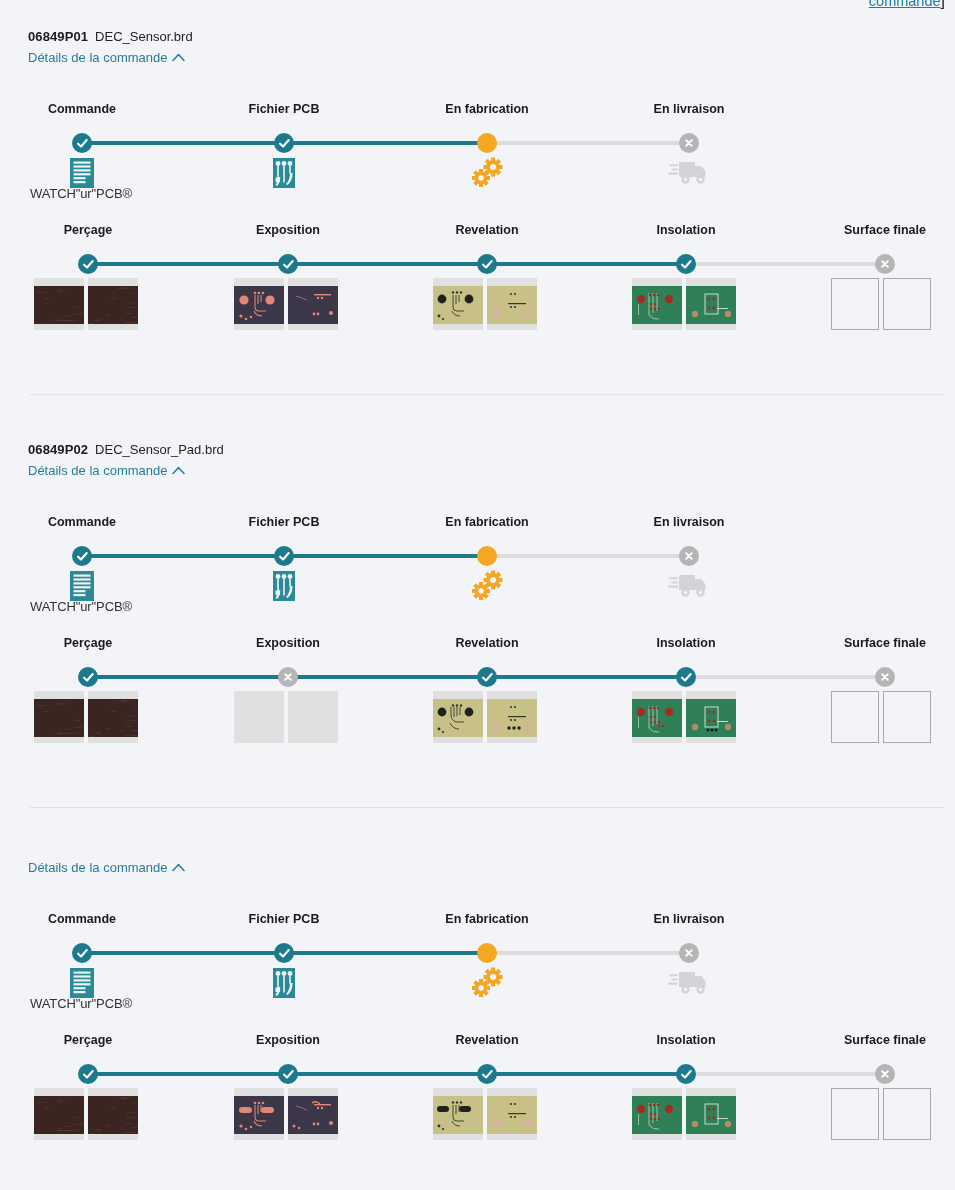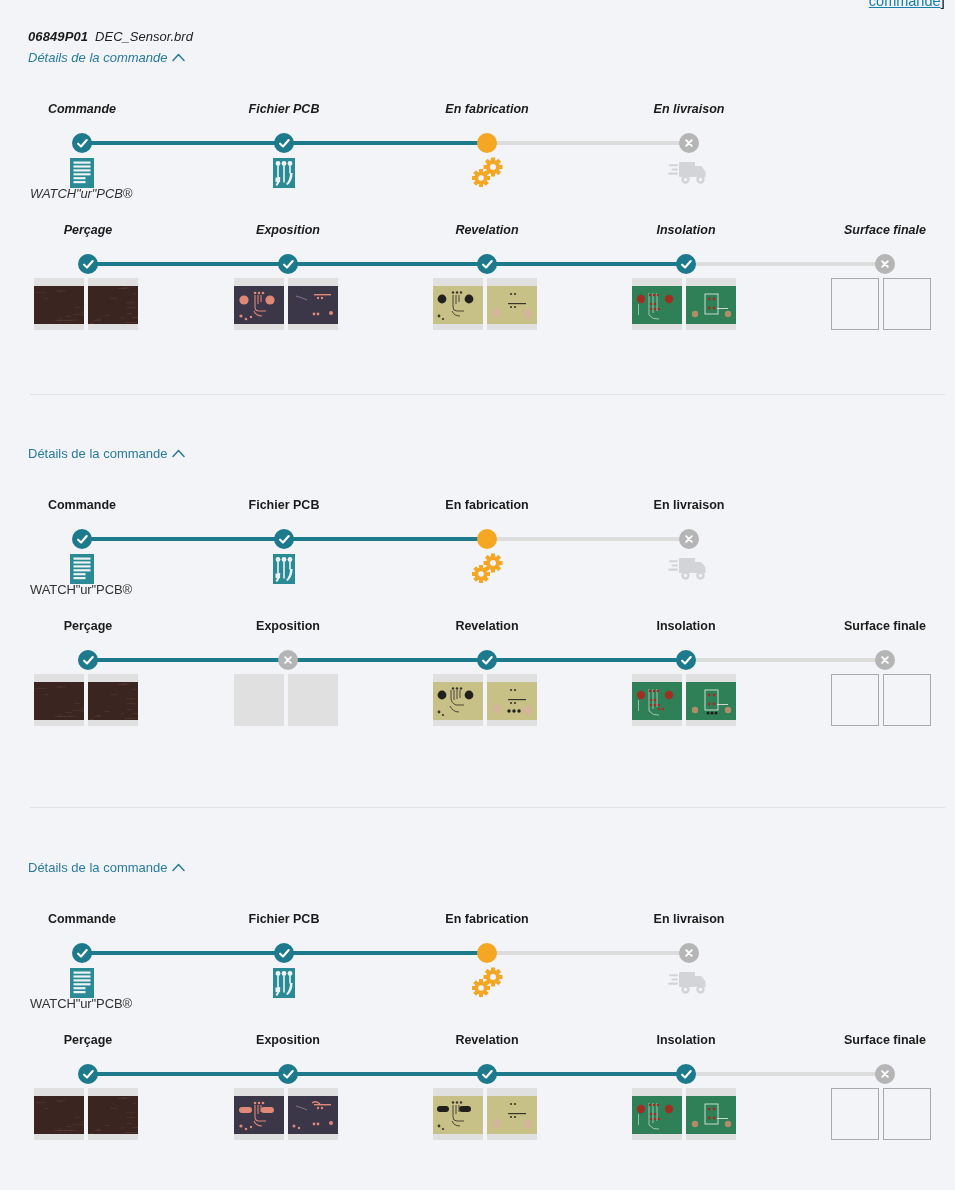--- a/index.html
+++ b/index.html
@@ -90,21 +90,21 @@
 </head>
 <body>
 
 <div class="page">
 
   <div class="top-link-row">
     <span class="top-link">commande</span><span class="bracket">]</span>
   </div>
 
   <div id="blocks">
-      <div class="order-block" style="position: absolute; left: 0px; top: 28px; width: 862px; font-style: italic;">
+      <div class="order-block" style="position: absolute; left: 0px; top: 28px; width: 862px;">
         <div class="order-head"><div class="order-title"><span class="order-id">06849P01</span><span class="order-file">DEC_Sensor.brd</span></div><div class="details-link">
             <span>Détails de la commande</span>
             <span class="chev">
               <svg width="13" height="9" viewBox="0 0 13 9">
                 <path d="M1 7.5 L6.5 1.6 L12 7.5" stroke="#2a7b9b" stroke-width="1.5" fill="none" stroke-linecap="round" stroke-linejoin="round"></path>
               </svg>
             </span>
           </div></div>
         <div class="stepper" style="position: relative; height: 110px; margin-top: 6px;">
           <div class="step-label" style="position: absolute; top: 30px; left: -8px; width: 180px; text-align: center;">Commande</div>
@@ -412,21 +412,21 @@
             </svg>
           </div>
           <div class="thumbpair" style="left: 831px; top: 69px;">
             <div class="thumb placeholder"></div>
             <div class="thumb placeholder"></div>
           </div>
         </div>
       </div>
       <div class="divider" style="top: 394px;"></div>
       <div class="order-block" style="position: absolute; left: 0px; top: 441px; width: 955px;">
-        <div class="order-head"><div class="details-link">
+        <div class="order-head"><div class="order-title"><span class="order-id">06849P02</span><span class="order-file">DEC_Sensor_Pad.brd</span></div><div class="details-link">
             <span>Détails de la commande</span>
             <span class="chev">
               <svg width="13" height="9" viewBox="0 0 13 9">
                 <path d="M1 7.5 L6.5 1.6 L12 7.5" stroke="#2a7b9b" stroke-width="1.5" fill="none" stroke-linecap="round" stroke-linejoin="round"></path>
               </svg>
             </span>
           </div></div>
         <div class="stepper" style="position: relative; height: 110px; margin-top: 6px;">
           <div class="step-label" style="position: absolute; top: 30px; left: -8px; width: 180px; text-align: center;">Commande</div>
           <div class="step-label" style="position: absolute; top: 30px; left: 194px; width: 180px; text-align: center;">Fichier PCB</div>

